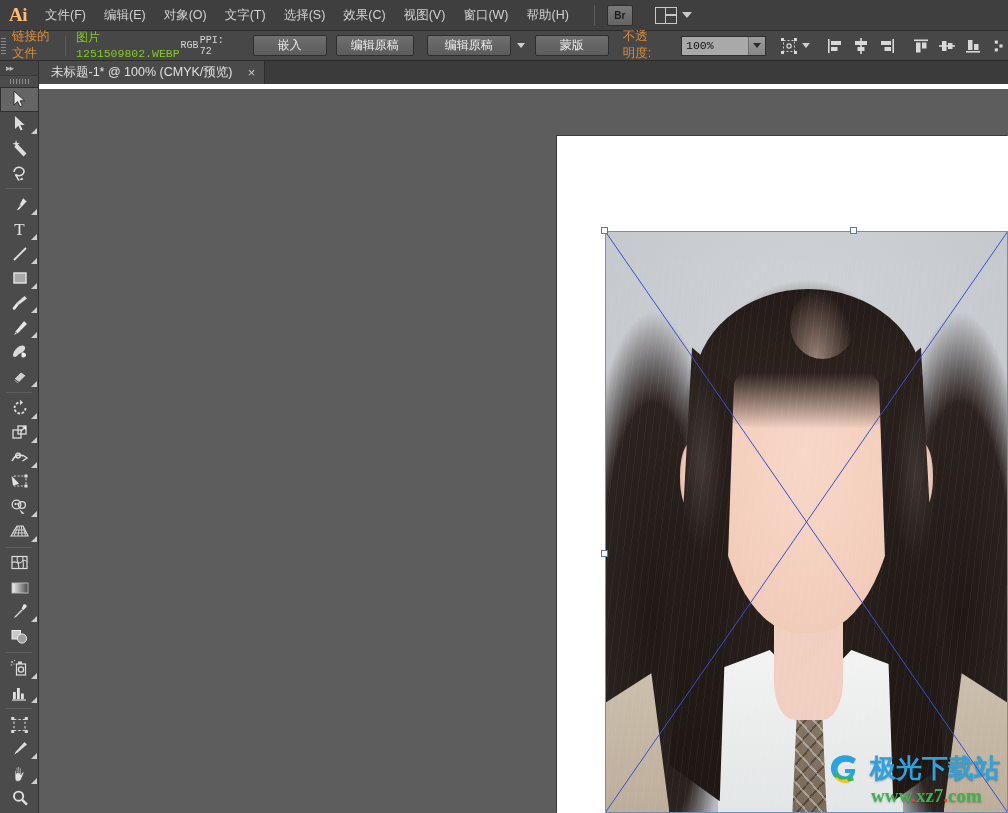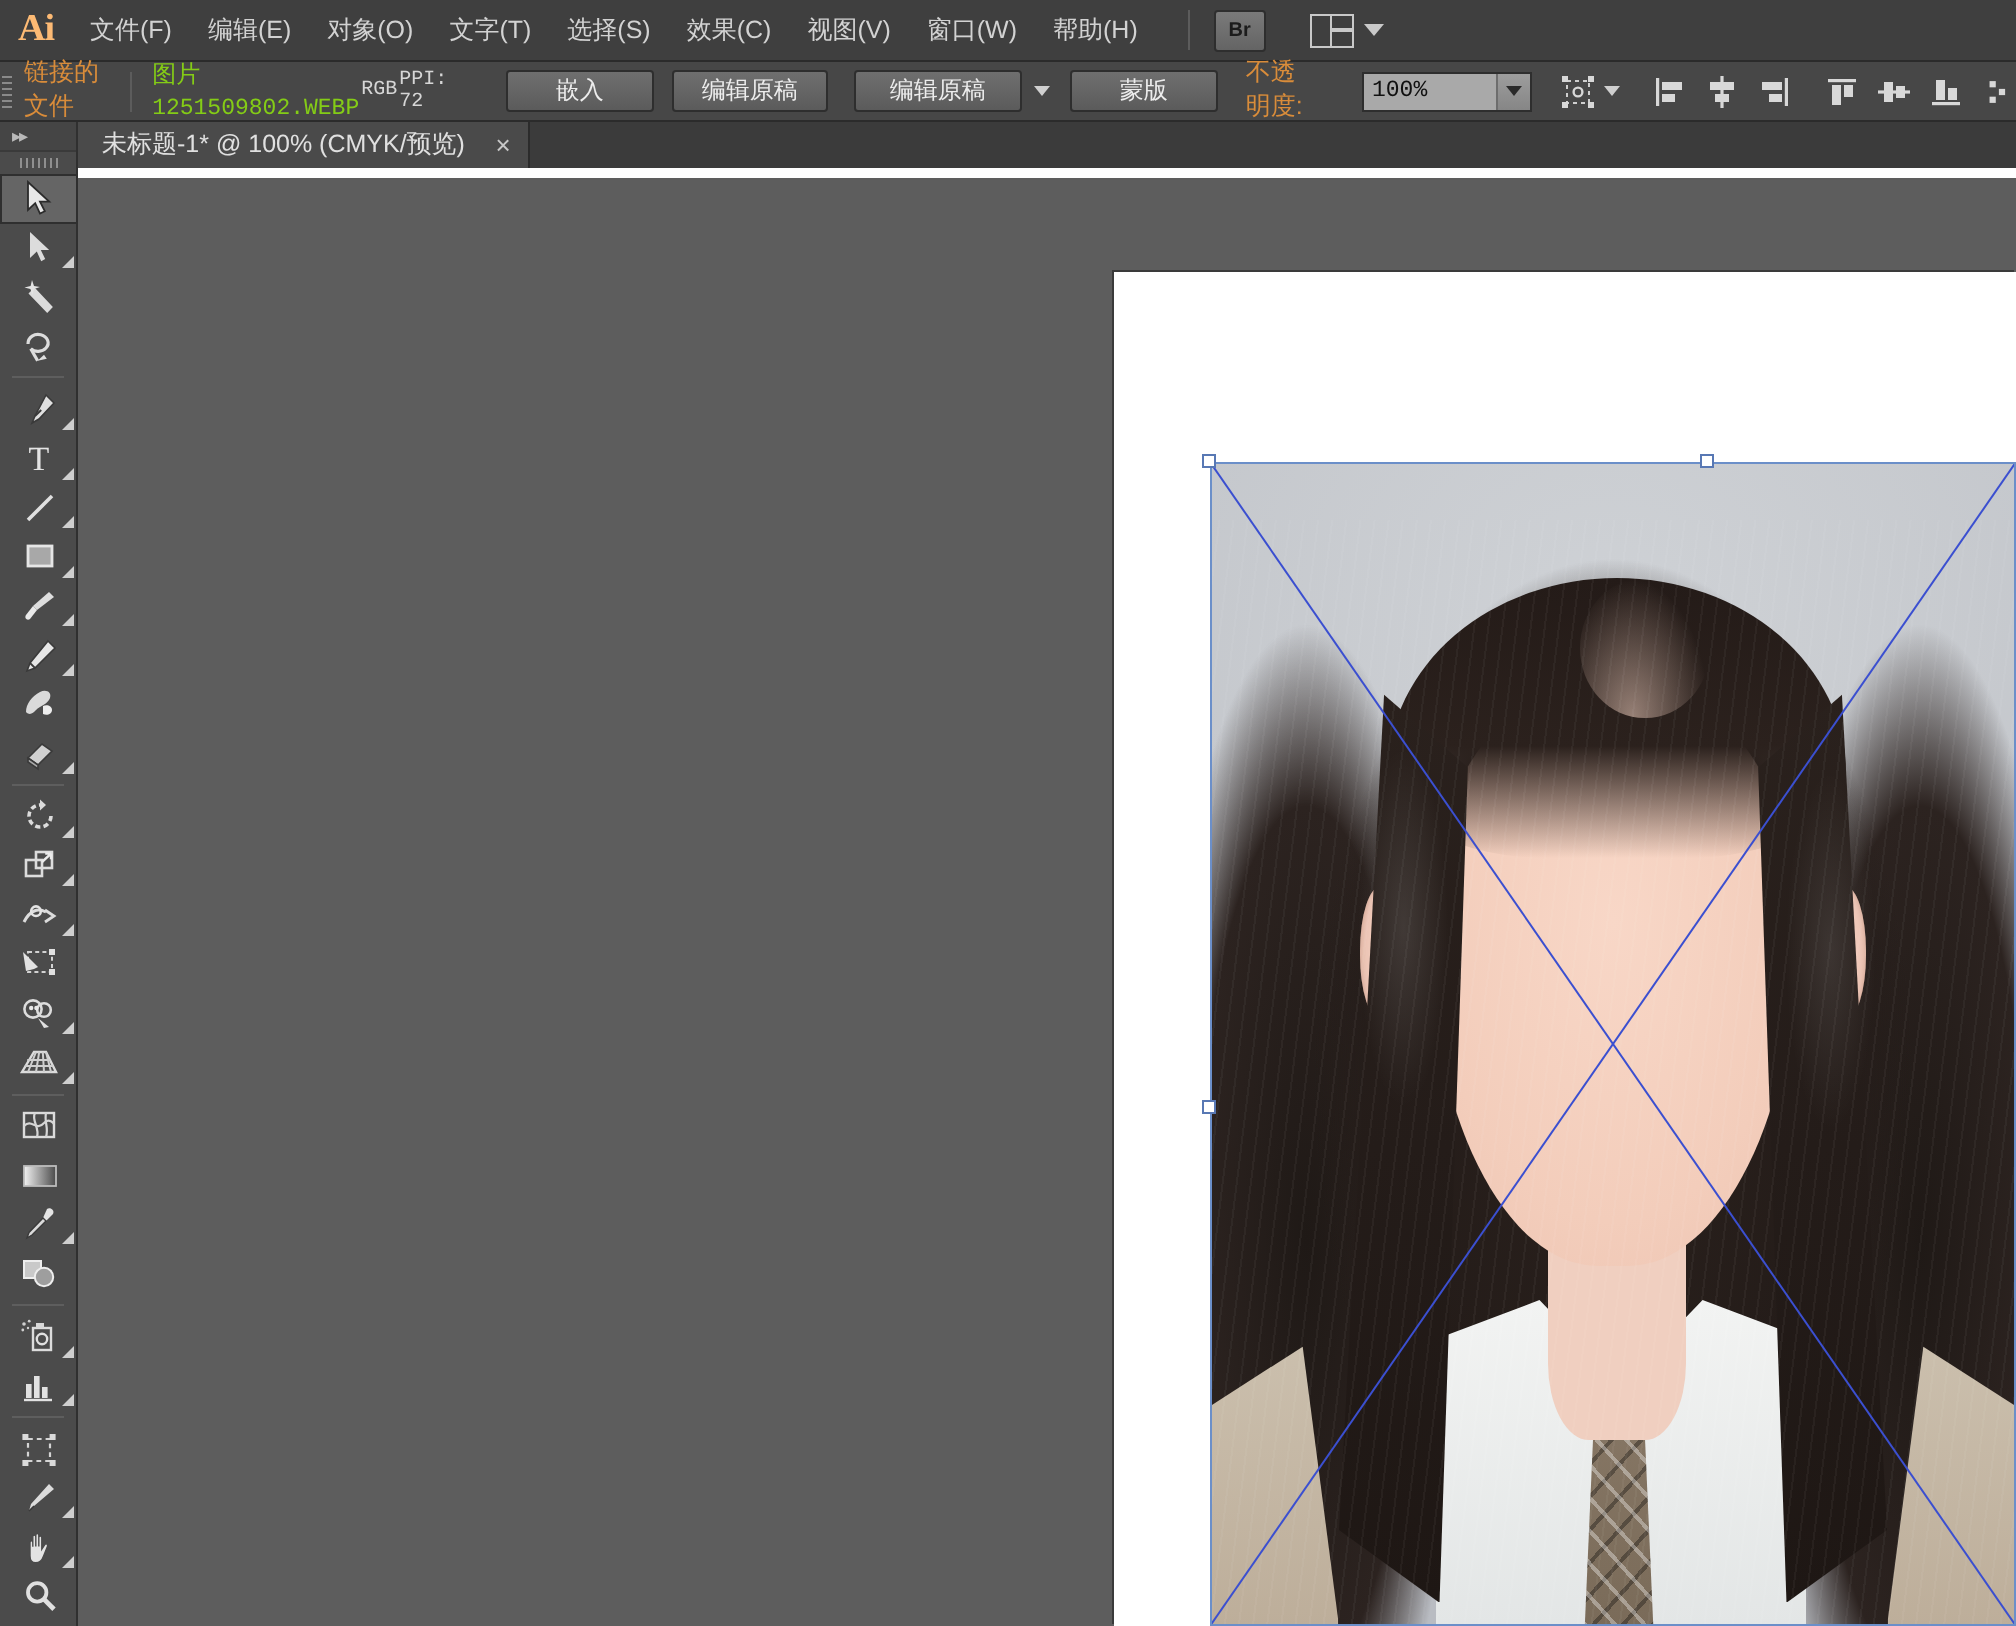--- a/index.html
+++ b/index.html
@@ -699,20 +699,33 @@
       <div class="ear-l"></div>
       <div class="ear-r"></div>
       <div class="face"></div>
       <div class="hair-top"></div>
       <div class="hair-part"></div>
       <div class="hair-front-l"></div>
       <div class="hair-front-r"></div>
       <div class="hair-strands"></div>
       <div class="hair-sheen"></div>
 
+      <div class="watermark">
+        <div class="wm-row">
+          <svg class="wm-mark" viewBox="0 0 40 40">
+            <path d="M31 11 C24 5 11 6 7 15 C3 24 10 34 20 33 C27 32 31 26 30 21 L20 21 L20 25 L25 25 C24 28 21 29 18 28 C13 27 11 21 14 17 C17 13 24 13 28 16 Z" fill="#2aa3e0"></path>
+            <path d="M8 26 C12 33 22 36 29 32 L27 28 C21 31 13 30 10 24 Z" fill="#3bb54a"></path>
+            <path d="M10 30 C14 35 20 36 24 35 L22 31 C18 32 14 32 12 29 Z" fill="#f4c32c"></path>
+          </svg>
+          <span class="wm-text">极光下载站</span>
+        </div>
+        <div class="wm-url">
+          <span>www</span><span class="dot">.</span><span>xz7</span><span class="dot">.</span><span>com</span>
+        </div>
+      </div>
 
       <svg class="sel-x" width="403" height="582" viewBox="0 0 403 582">
         <line x1="0" y1="0" x2="403" y2="582" stroke="#3b4fd0" stroke-width="1"></line>
         <line x1="403" y1="0" x2="0" y2="582" stroke="#3b4fd0" stroke-width="1"></line>
       </svg>
       <div class="sel-box"></div>
     </div>
 
     <div class="handle" style="left:562px; top:138px;"></div>
     <div class="handle" style="left:811px; top:138px;"></div>

